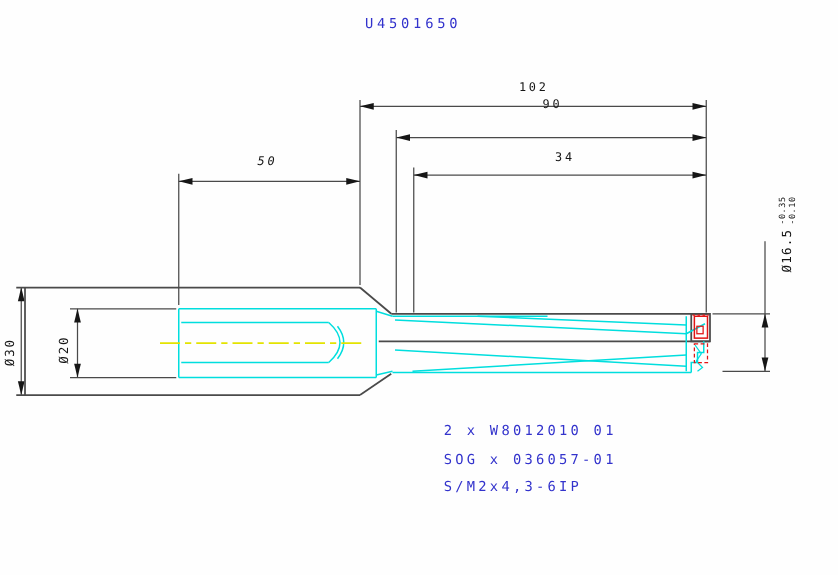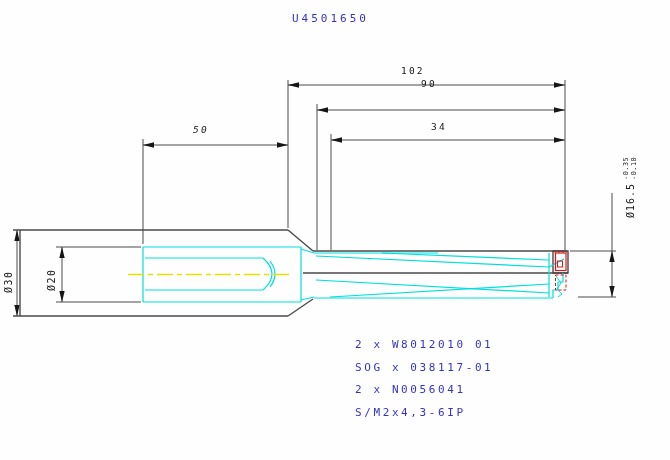--- a/index.html
+++ b/index.html
@@ -6,21 +6,21 @@
   body{
     width:670px;height:460px;position:relative;background:#fefefe;
     font-family:"DejaVu Sans Mono","Liberation Mono",monospace;
     overflow:hidden;
   }
   #stage{position:absolute;left:0;top:0;width:670px;height:364px;}
   svg{position:absolute;left:0;top:0;}
   .txt{position:absolute;white-space:nowrap;}
   .blue{color:#3333cc;}
   .dim{color:#161616;font-size:9.5px;letter-spacing:2.2px;}
-  .dim.center{text-align:left;}
+  .dim.center{text-align:center;}
   .title{font-size:11px;letter-spacing:3px;}
   .notes{font-size:11px;letter-spacing:2.6px;line-height:22.7px;}
   .rot{transform:rotate(-90deg);transform-origin:0 0;}
   .dia-lab{color:#161616;font-size:10px;letter-spacing:1.5px;}
   .tipdim{display:inline-flex;align-items:center;color:#161616;}
   .tipdim .main{font-size:10px;letter-spacing:1px;}
   .tipdim .tols{display:inline-flex;flex-direction:column;margin-left:3px;}
   .tipdim .tols span{font-size:6.8px;line-height:8px;letter-spacing:0.5px;}
 </style>
 </head>
@@ -148,18 +148,17 @@
   <span class="txt rot tipdim" style="left:622px;top:218px;">
     <span class="main">Ø16.5</span>
     <span class="tols">
       <span>-0.35</span>
       <span>-0.10</span>
     </span>
   </span>
 
   <div class="txt blue notes" style="left:355px;top:334px;">
     <div>2 x W8012010 01</div>
-    <div>SOG x 038117-01</div>
-    <div>2 x N0056041</div>
+    <div>SOG x 036057-01</div>
     <div>S/M2x4,3-6IP</div>
   </div>
 
 </div>
 
 </body></html>

